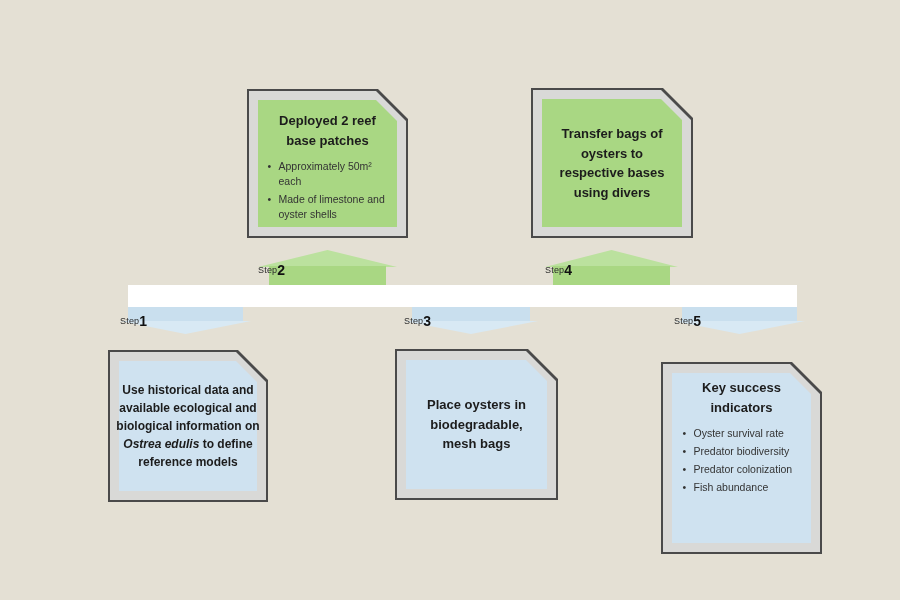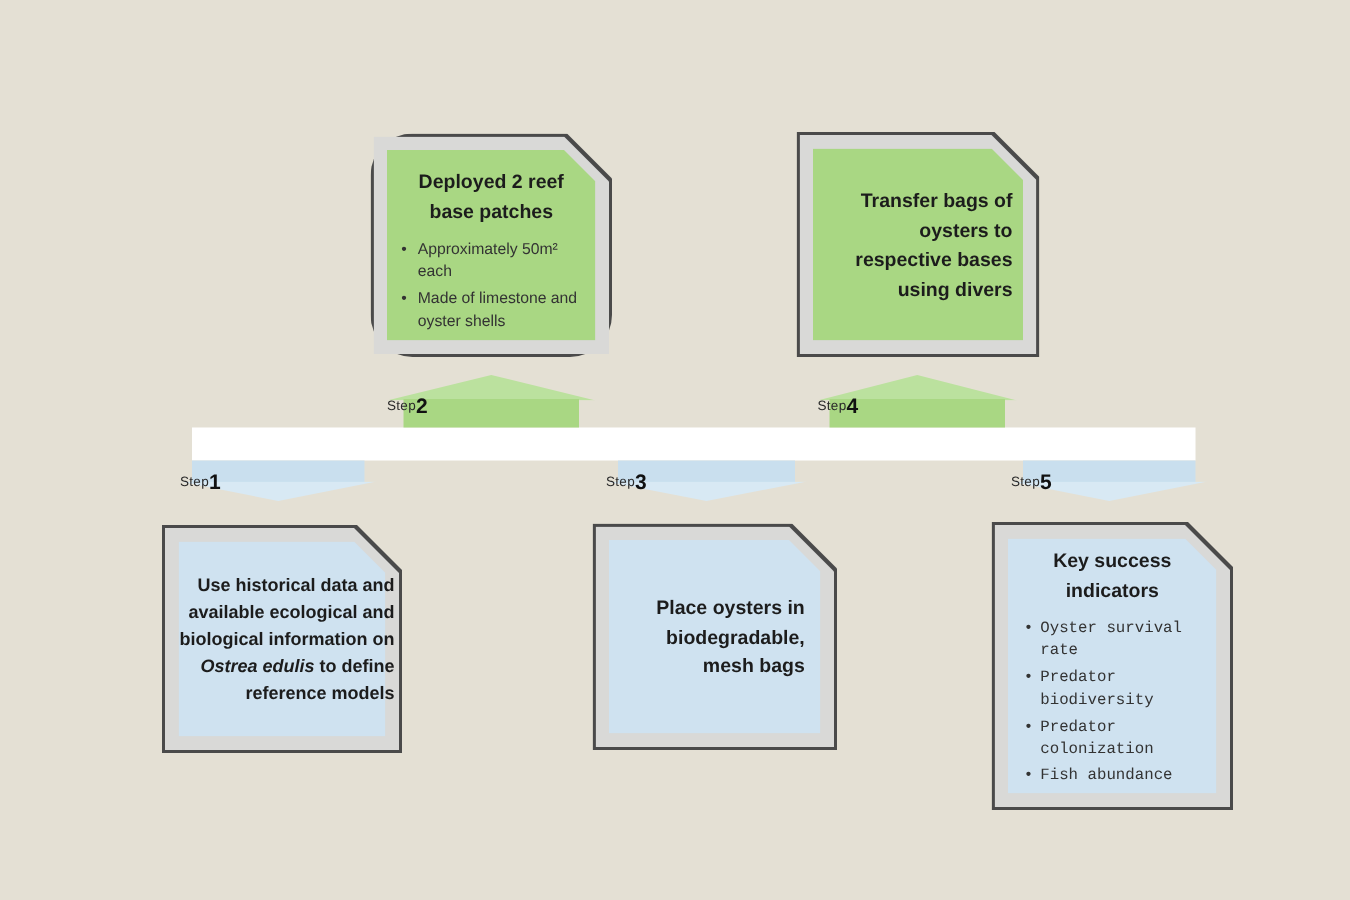--- a/index.html
+++ b/index.html
@@ -66,40 +66,40 @@
     position:absolute;left:9px;top:9px;right:9px;bottom:9px;
     clip-path:polygon(0 0,calc(100% - 21px) 0,100% 21px,100% 100%,0 100%);
   }
   .card.green .card-inner{background:#a9d783;}
   .card.blue .card-inner{background:#cfe2f0;}
   .card-content{
     position:absolute;inset:0;z-index:3;
     display:flex;flex-direction:column;align-items:center;
     text-align:center;color:#1c1c1c;
   }
-  .card-content.center{justify-content:center;text-align:right;}
+  .card-content.center{justify-content:center;}
   .card-title{font-weight:bold;font-size:13px;line-height:1.5;width:128px;}
   #card1 .card-title{font-size:12px;width:150px;}
   #card3 .card-title{width:120px;}
   #card4 .card-title{width:126px;}
   #card5 .card-title{width:122px;}
   .card-bullets{
     list-style:none;margin:9px 0 0 0;padding:0;
     text-align:left;font-size:10.5px;line-height:1.42;color:#333;
   }
   .card-bullets li{position:relative;padding-left:13px;margin-bottom:3px;}
   .card-bullets li::before{content:"\2022";position:absolute;left:2px;}
   #card2 .card-bullets{width:124px;}
-  #card5 .card-bullets{width:122px;font-family:Liberation Mono, monospace;}
+  #card5 .card-bullets{width:122px;}
 
   #card1{left:108px;top:350px;width:160px;height:152px;}
-  #card2{left:247px;top:89px;width:161px;height:149px;border-radius:28px;}
+  #card2{left:247px;top:89px;width:161px;height:149px;}
   #card3{left:395px;top:349px;width:163px;height:151px;}
   #card4{left:531px;top:88px;width:162px;height:150px;}
-  #card5{left:661px;top:348px;width:161px;height:192px;}
+  #card5{left:661px;top:362px;width:161px;height:192px;}
   #card2 .card-content{padding-top:22px;}
   #card5 .card-content{padding-top:16px;}
 
   .italic{font-style:italic;}
 </style>
 </head>
 <body>
 
 <div class="canvas">
 

